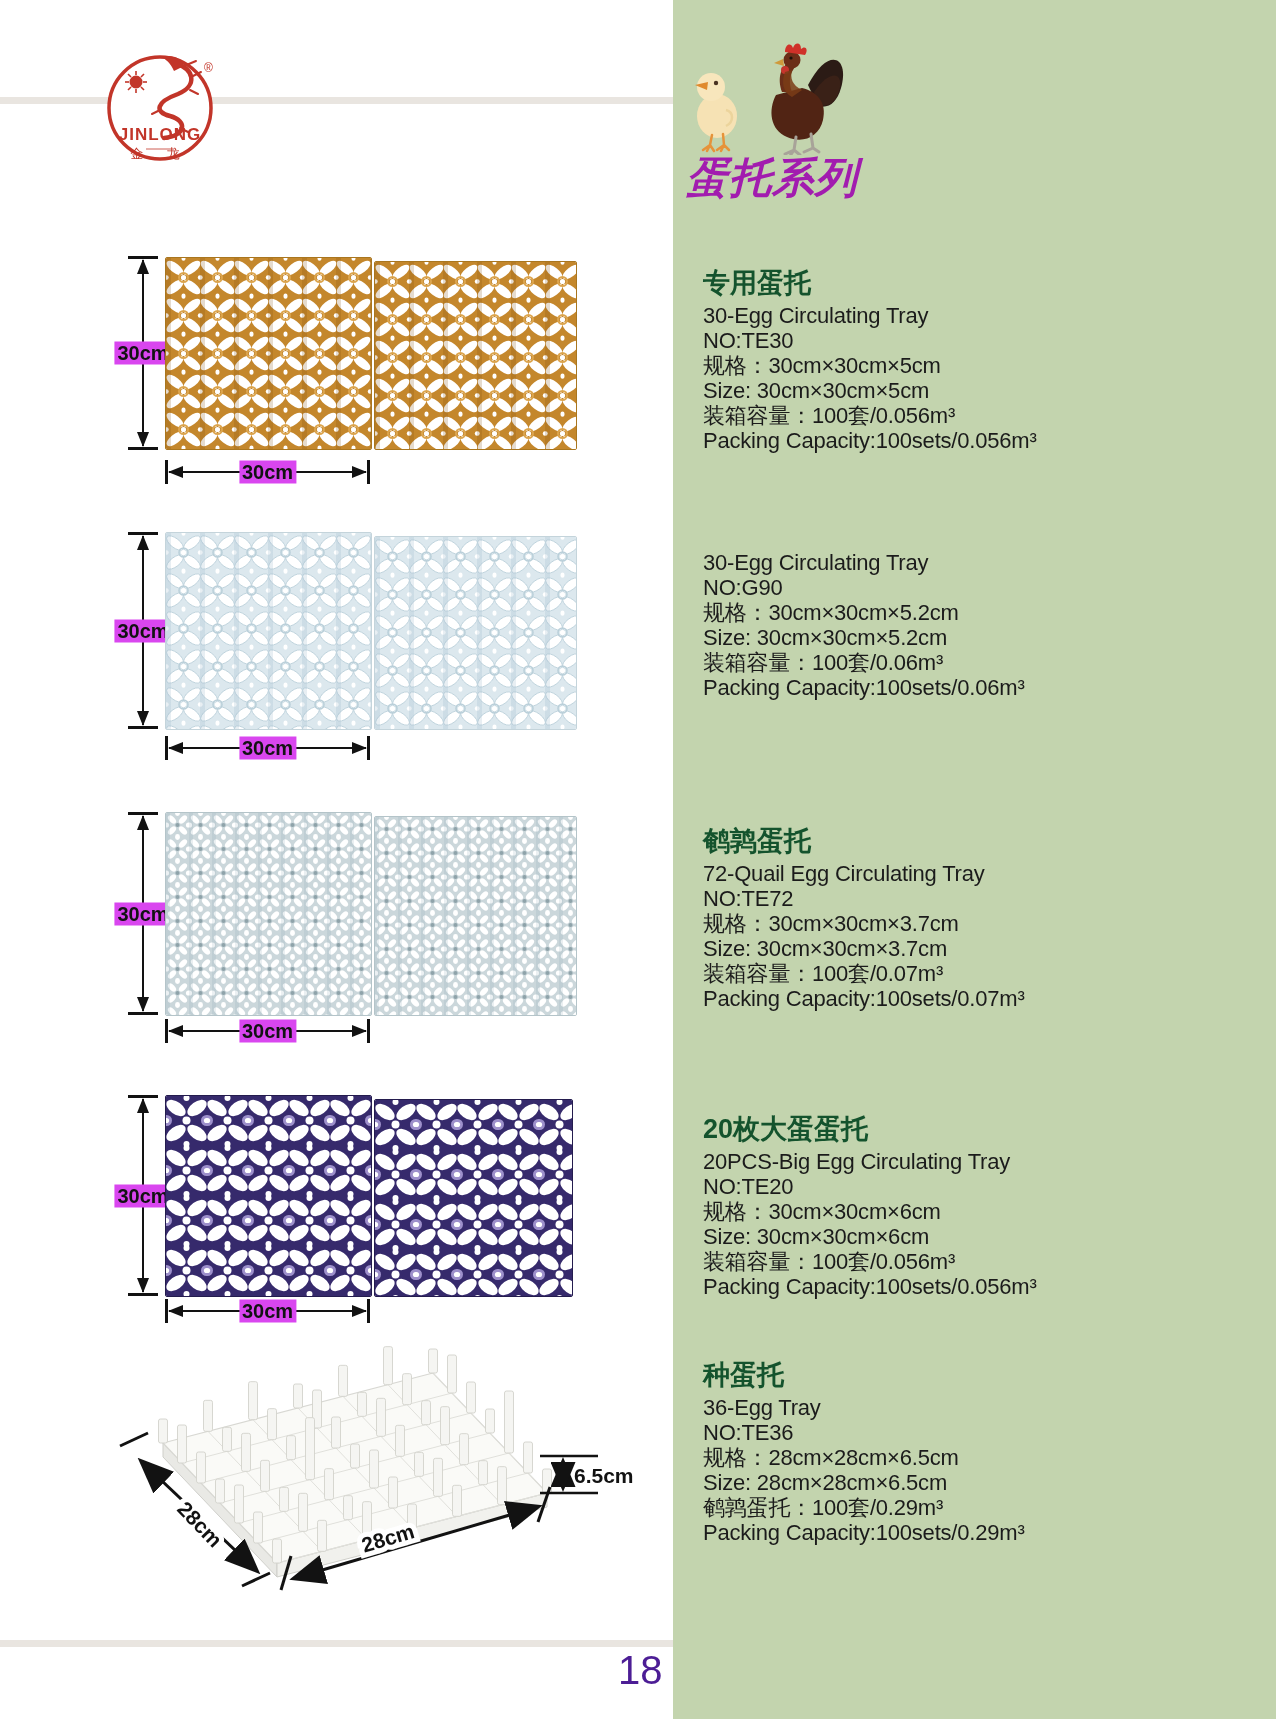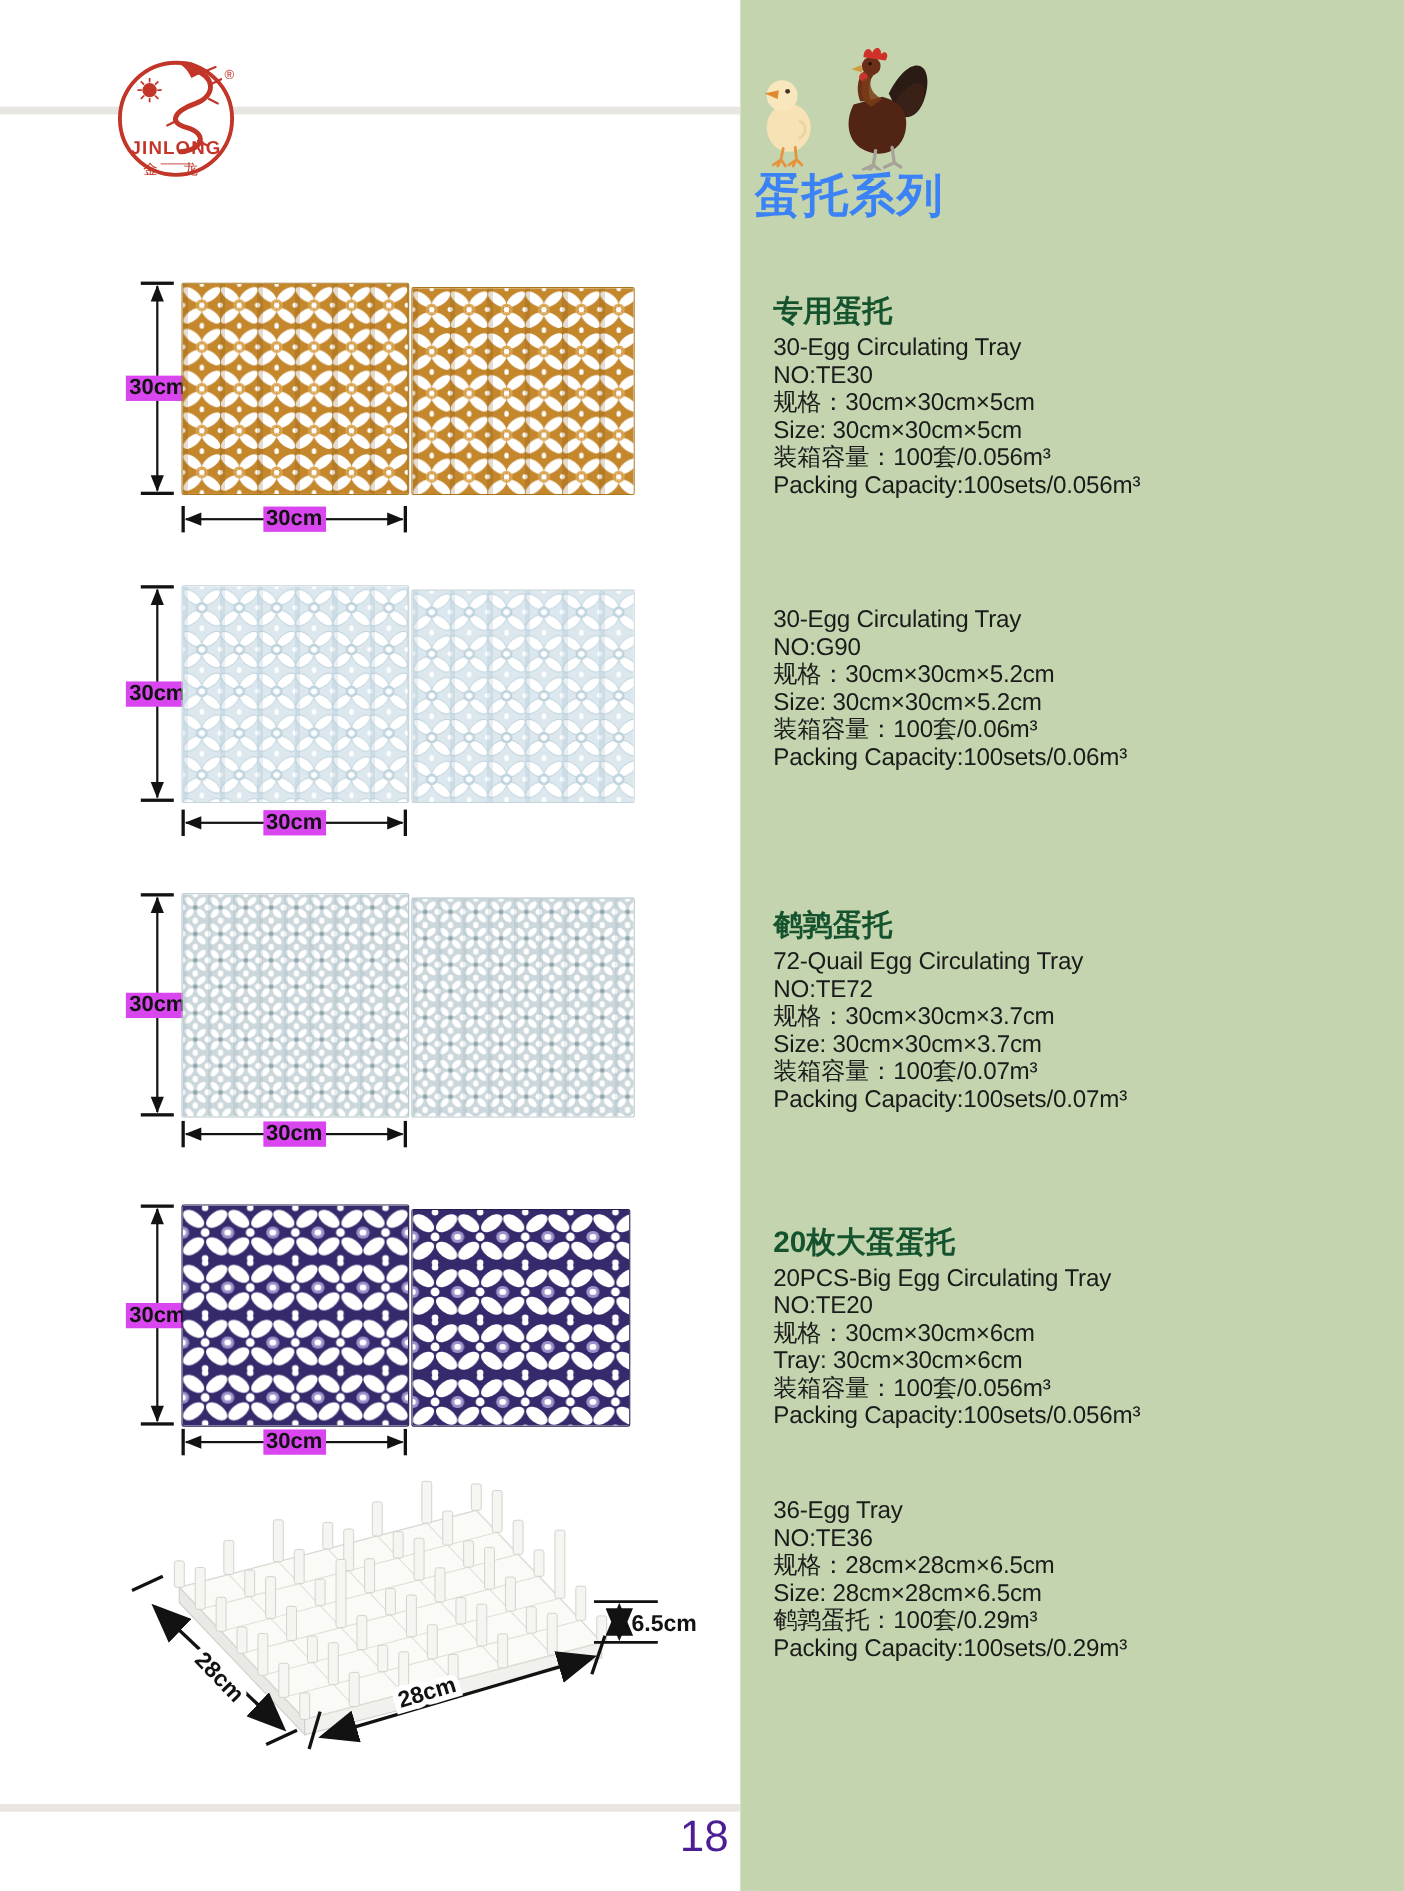--- a/index.html
+++ b/index.html
@@ -4,21 +4,21 @@
 <style>
   html,body{margin:0;padding:0;background:#fff;}
   .page{position:relative;width:1276px;height:1719px;background:#ffffff;overflow:hidden;
         font-family:"Liberation Sans","DejaVu Sans",sans-serif;}
   .green-panel{position:absolute;left:673px;top:0;width:603px;height:1719px;background:#c3d4ae;}
   .grayline{position:absolute;left:0;width:673px;height:7px;background:#e9e5e0;}
   .grayline.top{top:97px;}
   .grayline.bottom{top:1640px;}
   .pagenum{position:absolute;left:618px;top:1648px;font-size:40px;color:#4c1d95;}
 
-  .main-title{position:absolute;left:686px;top:150px;font-size:42px;font-weight:700;color:#3b82f6;letter-spacing:1px;}
+  .main-title{position:absolute;left:686px;top:150px;font-size:42px;font-weight:700;color:#a21caf;letter-spacing:1px;font-style:italic;}
 
   .info{position:absolute;left:703px;width:560px;}
   .info h3{margin:0 0 5px 0;font-size:27px;line-height:30px;color:#14532d;font-weight:700;}
   .info .ln{font-size:22px;line-height:25px;color:#1b1b1b;letter-spacing:-0.2px;white-space:nowrap;}
 
   .tray{position:absolute;border-radius:2px;overflow:hidden;}
   .tray svg{display:block;}
   .tray.orange{border:1px solid #a9761f;}
   .tray.blue{border:1px solid #c4d4db;}
   .tray.quail{border:1px solid #b4c4c9;}
@@ -416,26 +416,27 @@
     <div class="ln">Size: 30cm×30cm×3.7cm</div>
     <div class="ln">装箱容量：100套/0.07m³</div>
     <div class="ln">Packing Capacity:100sets/0.07m³</div>
   </div>
 
   <div class="info" style="top:1114px;">
     <h3>20枚大蛋蛋托</h3>
     <div class="ln">20PCS-Big Egg Circulating Tray</div>
     <div class="ln">NO:TE20</div>
     <div class="ln">规格：30cm×30cm×6cm</div>
-    <div class="ln">Tray: 30cm×30cm×6cm</div>
+    <div class="ln">Size: 30cm×30cm×6cm</div>
     <div class="ln">装箱容量：100套/0.056m³</div>
     <div class="ln">Packing Capacity:100sets/0.056m³</div>
   </div>
 
   <div class="info" style="top:1360px;">
+    <h3>种蛋托</h3>
     <div class="ln">36-Egg Tray</div>
     <div class="ln">NO:TE36</div>
     <div class="ln">规格：28cm×28cm×6.5cm</div>
     <div class="ln">Size: 28cm×28cm×6.5cm</div>
     <div class="ln">鹌鹑蛋托：100套/0.29m³</div>
     <div class="ln">Packing Capacity:100sets/0.29m³</div>
   </div>
 
   <div class="pagenum">18</div>
 </div>

